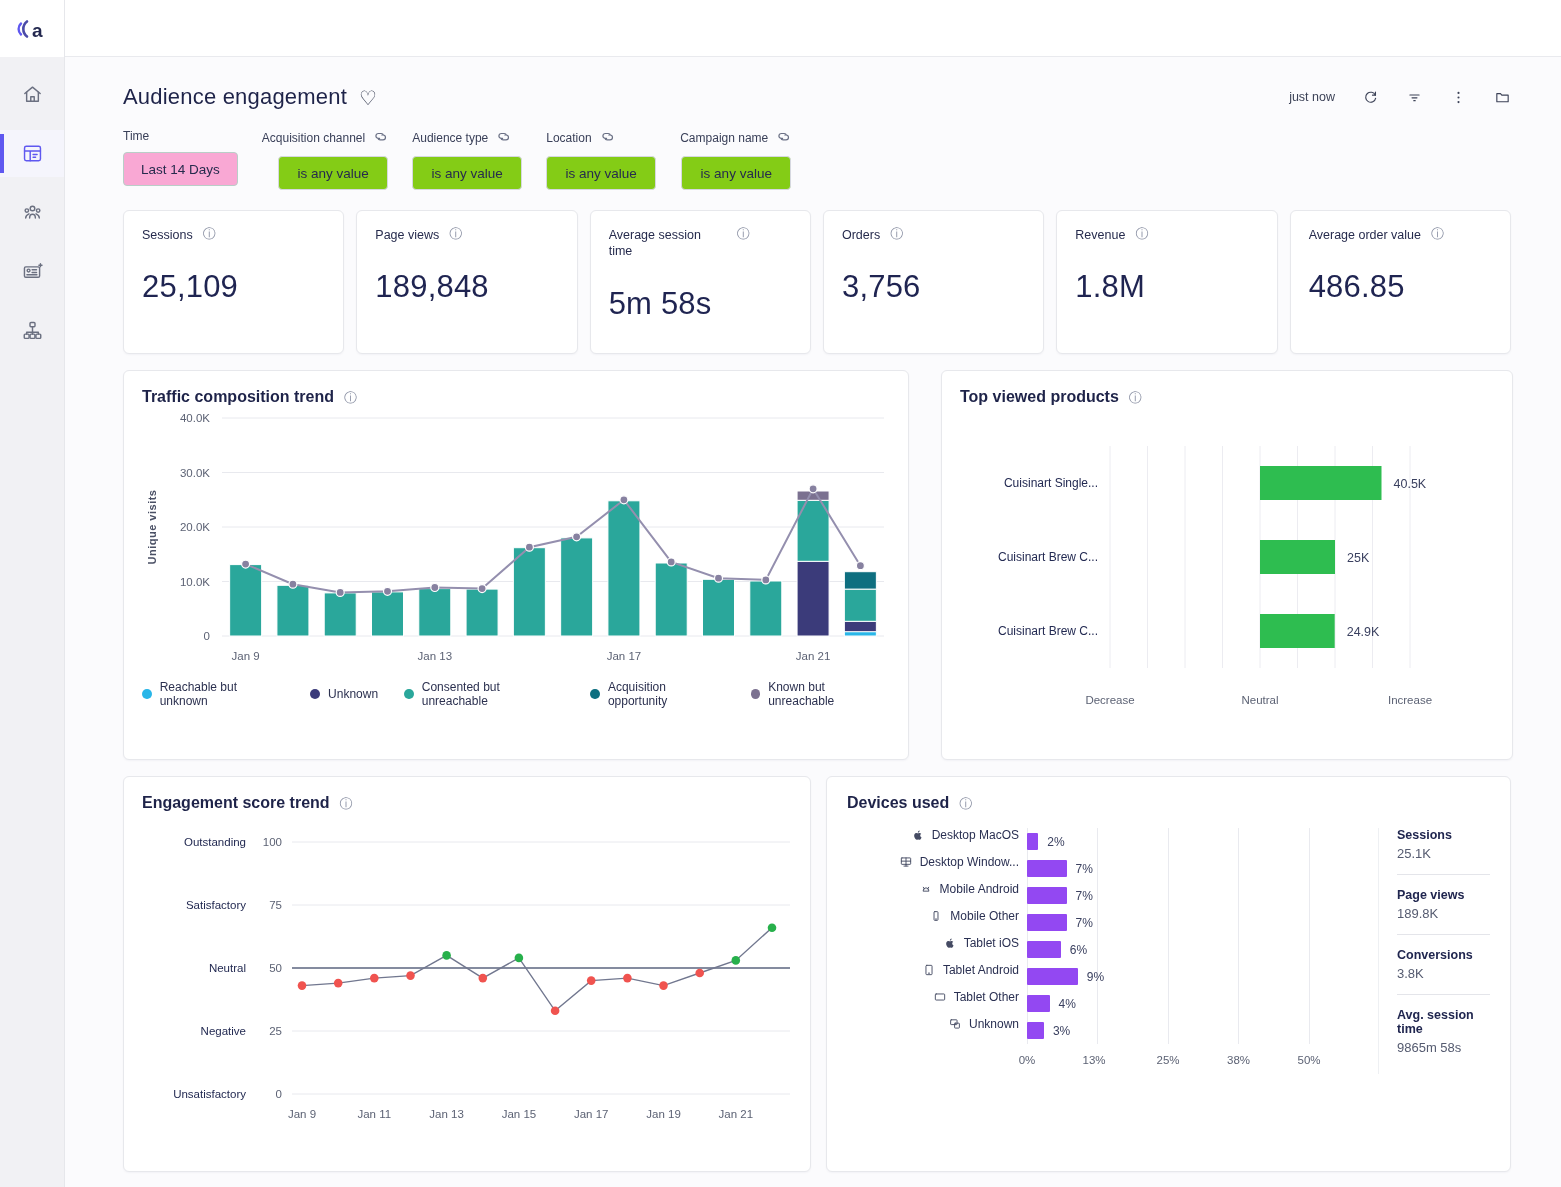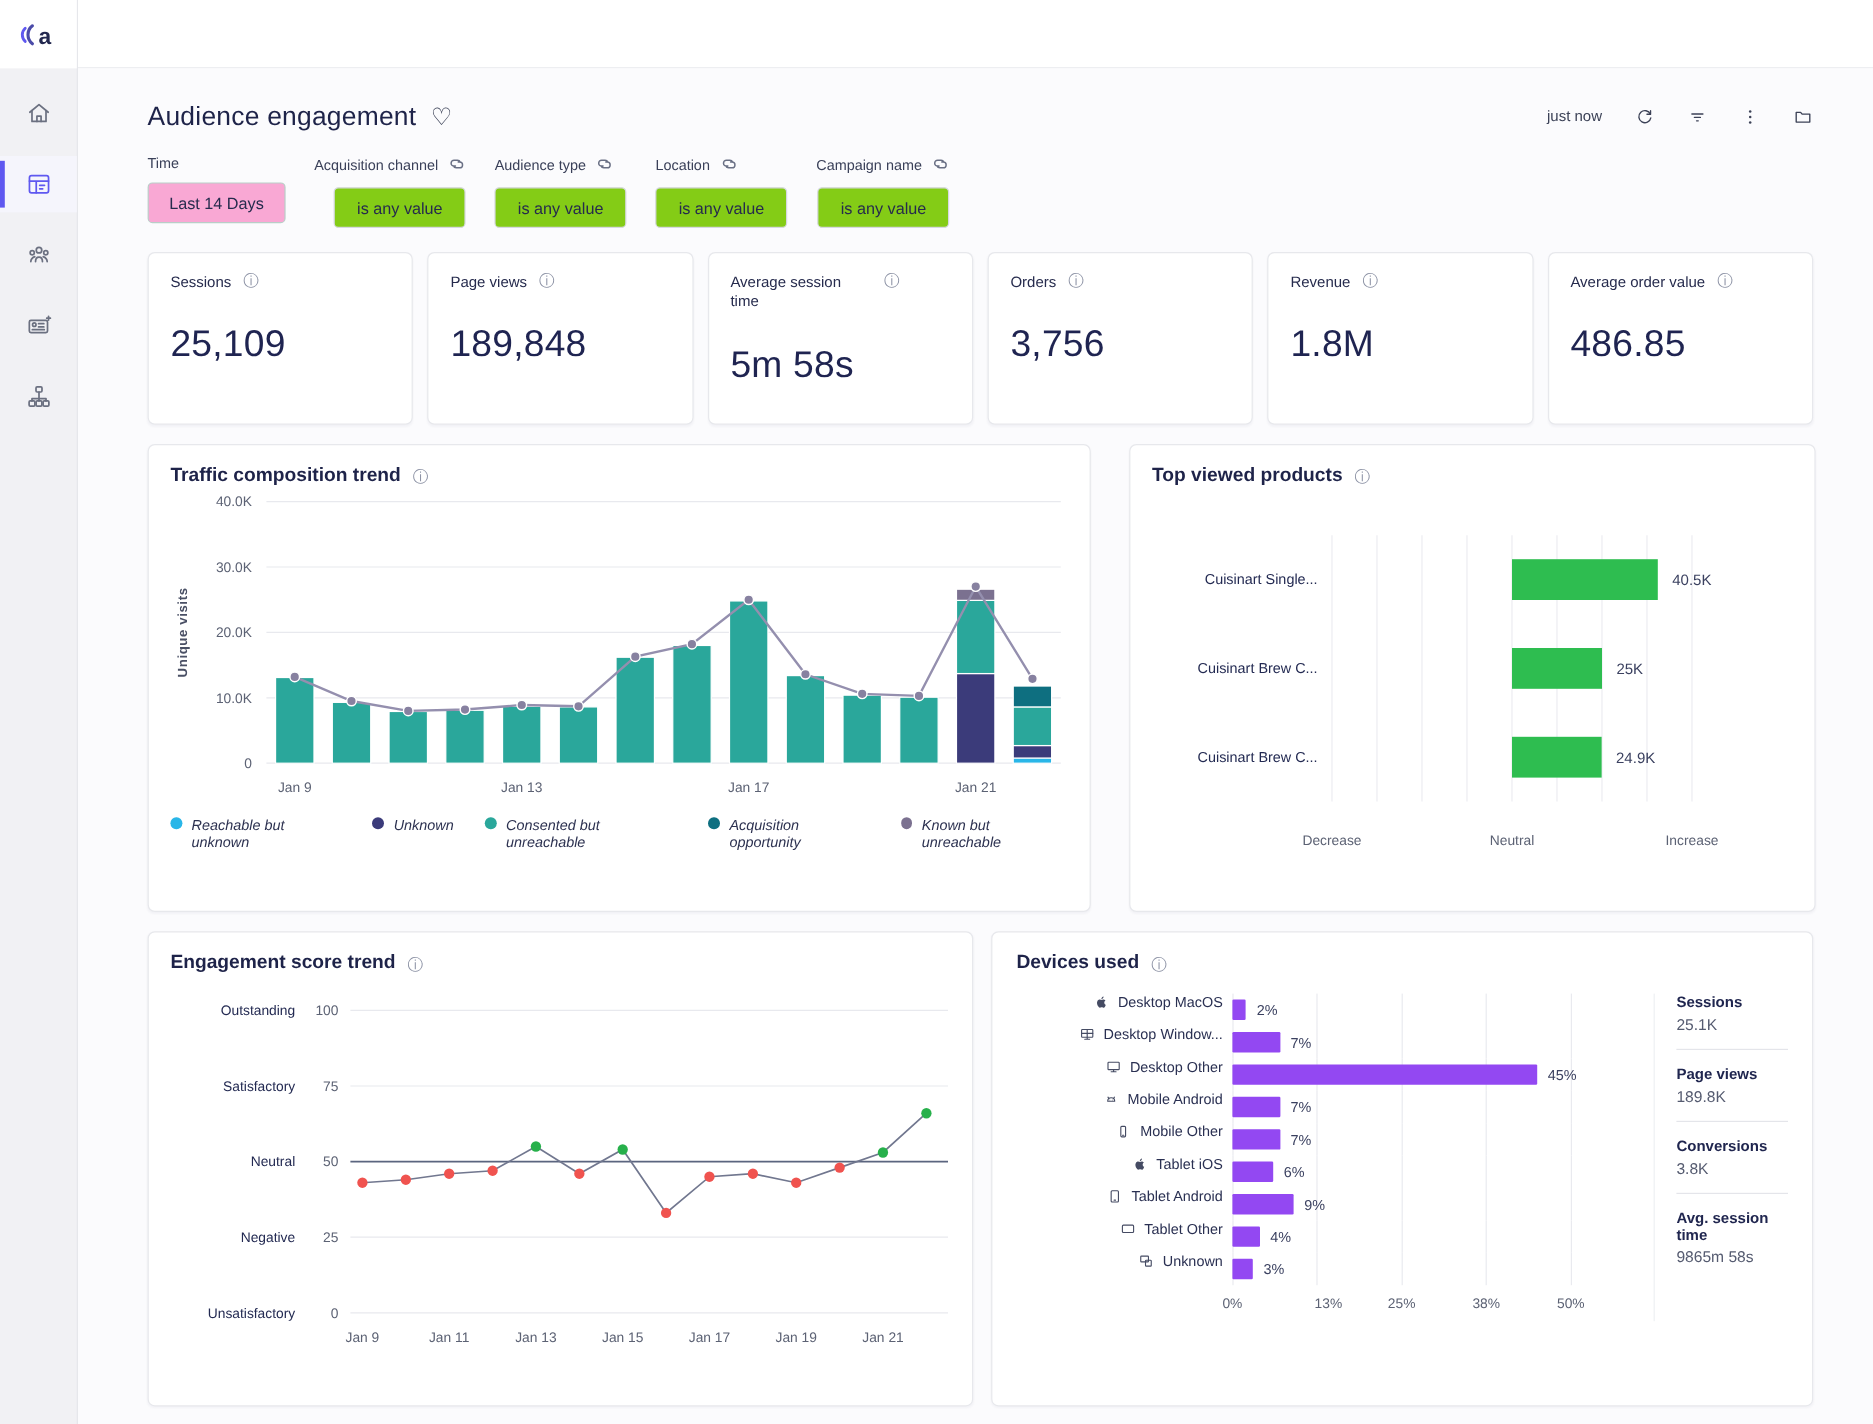--- a/index.html
+++ b/index.html
@@ -62,21 +62,21 @@
 
   svg text { font-family:"Liberation Sans", sans-serif; }
   .ax { font-size:11.5px; fill:#5c6274; }
   .axb { font-size:11px; font-weight:bold; fill:#4a5065; letter-spacing:.5px; }
   .cat { font-size:11.5px; fill:#232a52; }
   .rlabel { font-size:12px; fill:#232a52; }
   .vlabel { font-size:12.5px; fill:#3b4160; }
 
   
   .legend { display:flex; justify-content:center; gap:26px; margin-top:8px; }
-  .leg-item { display:flex; align-items:flex-start; gap:8px; font-size:12px; color:#2c3150; cursor:pointer;font-style:italic; }
+  .leg-item { display:flex; align-items:center; gap:8px; font-size:12px; color:#2c3150; cursor:pointer; }
   .leg-dot { width:10px; height:10px; border-radius:50%; }
 
   
   .devices-body { display:flex; margin-top:16px; }
   .devices-chart { width:515px; }
   .dev-row { display:flex; align-items:flex-start; height:27px; }
   .dev-label { width:180px; display:flex; align-items:center; justify-content:flex-end; gap:7px;
     font-size:12px; color:#2a3052; padding-right:8px; }
   .dev-ic { width:14px; height:14px; stroke:#454b63; fill:none; stroke-width:1.6; stroke-linecap:round; stroke-linejoin:round; flex:0 0 auto;}
   .dev-bar-wrap { position:relative; width:335px; height:100%; display:flex; align-items:center;
@@ -446,33 +446,20 @@
                       <span>Desktop Window...</span>
                     </div>
                     <div class="dev-bar-wrap">
                       <div class="dev-bar" style="width:39.5px;background:#9348f2"></div>
                       <span class="dev-val">7%</span>
                     </div>
                   </div>
                   <div class="dev-row">
                     <div class="dev-label">
                       <svg class="dev-ic" viewBox="0 0 24 24">
-                        <rect x="4" y="5.5" width="16" height="10.5" rx="1"></rect>
-                        <path d="M12 16v3M8.5 19h7"></path>
-                      </svg>
-                      <span>Desktop Other</span>
-                    </div>
-                    <div class="dev-bar-wrap">
-                      <div class="dev-bar" style="width:253.8px;background:#9348f2"></div>
-                      <span class="dev-val">45%</span>
-                    </div>
-                  </div>
-                  <div class="dev-row">
-                    <div class="dev-label">
-                      <svg class="dev-ic" viewBox="0 0 24 24">
                         <path d="M7 15a5 5 0 0 1 10 0z"></path>
                         <path d="M8.6 10.9 7.4 9M15.4 10.9 16.6 9"></path>
                         <circle cx="10" cy="13.2" r=".6" fill="#454b63" stroke="none"></circle>
                         <circle cx="14" cy="13.2" r=".6" fill="#454b63" stroke="none"></circle>
                       </svg>
                       <span>Mobile Android</span>
                     </div>
                     <div class="dev-bar-wrap">
                       <div class="dev-bar" style="width:39.5px;background:#9348f2"></div>
                       <span class="dev-val">7%</span>
@@ -538,21 +525,21 @@
                       <span>Unknown</span>
                     </div>
                     <div class="dev-bar-wrap">
                       <div class="dev-bar" style="width:16.9px;background:#9348f2"></div>
                       <span class="dev-val">3%</span>
                     </div>
                   </div>
                 </div>
               <div class="dev-axis" id="devices-axis">
                   <span style="left:0px">0%</span>
-                  <span style="left:80px">13%</span>
+                  <span style="left:67px">13%</span>
                   <span style="left:141px">25%</span>
                   <span style="left:211.5px">38%</span>
                   <span style="left:282px">50%</span>
                 </div>
             </div>
             <div class="dev-stats" id="devices-stats">
                 <div>
                   <div class="stat-label">Sessions</div>
                   <div class="stat-value">25.1K</div>
                 </div>

